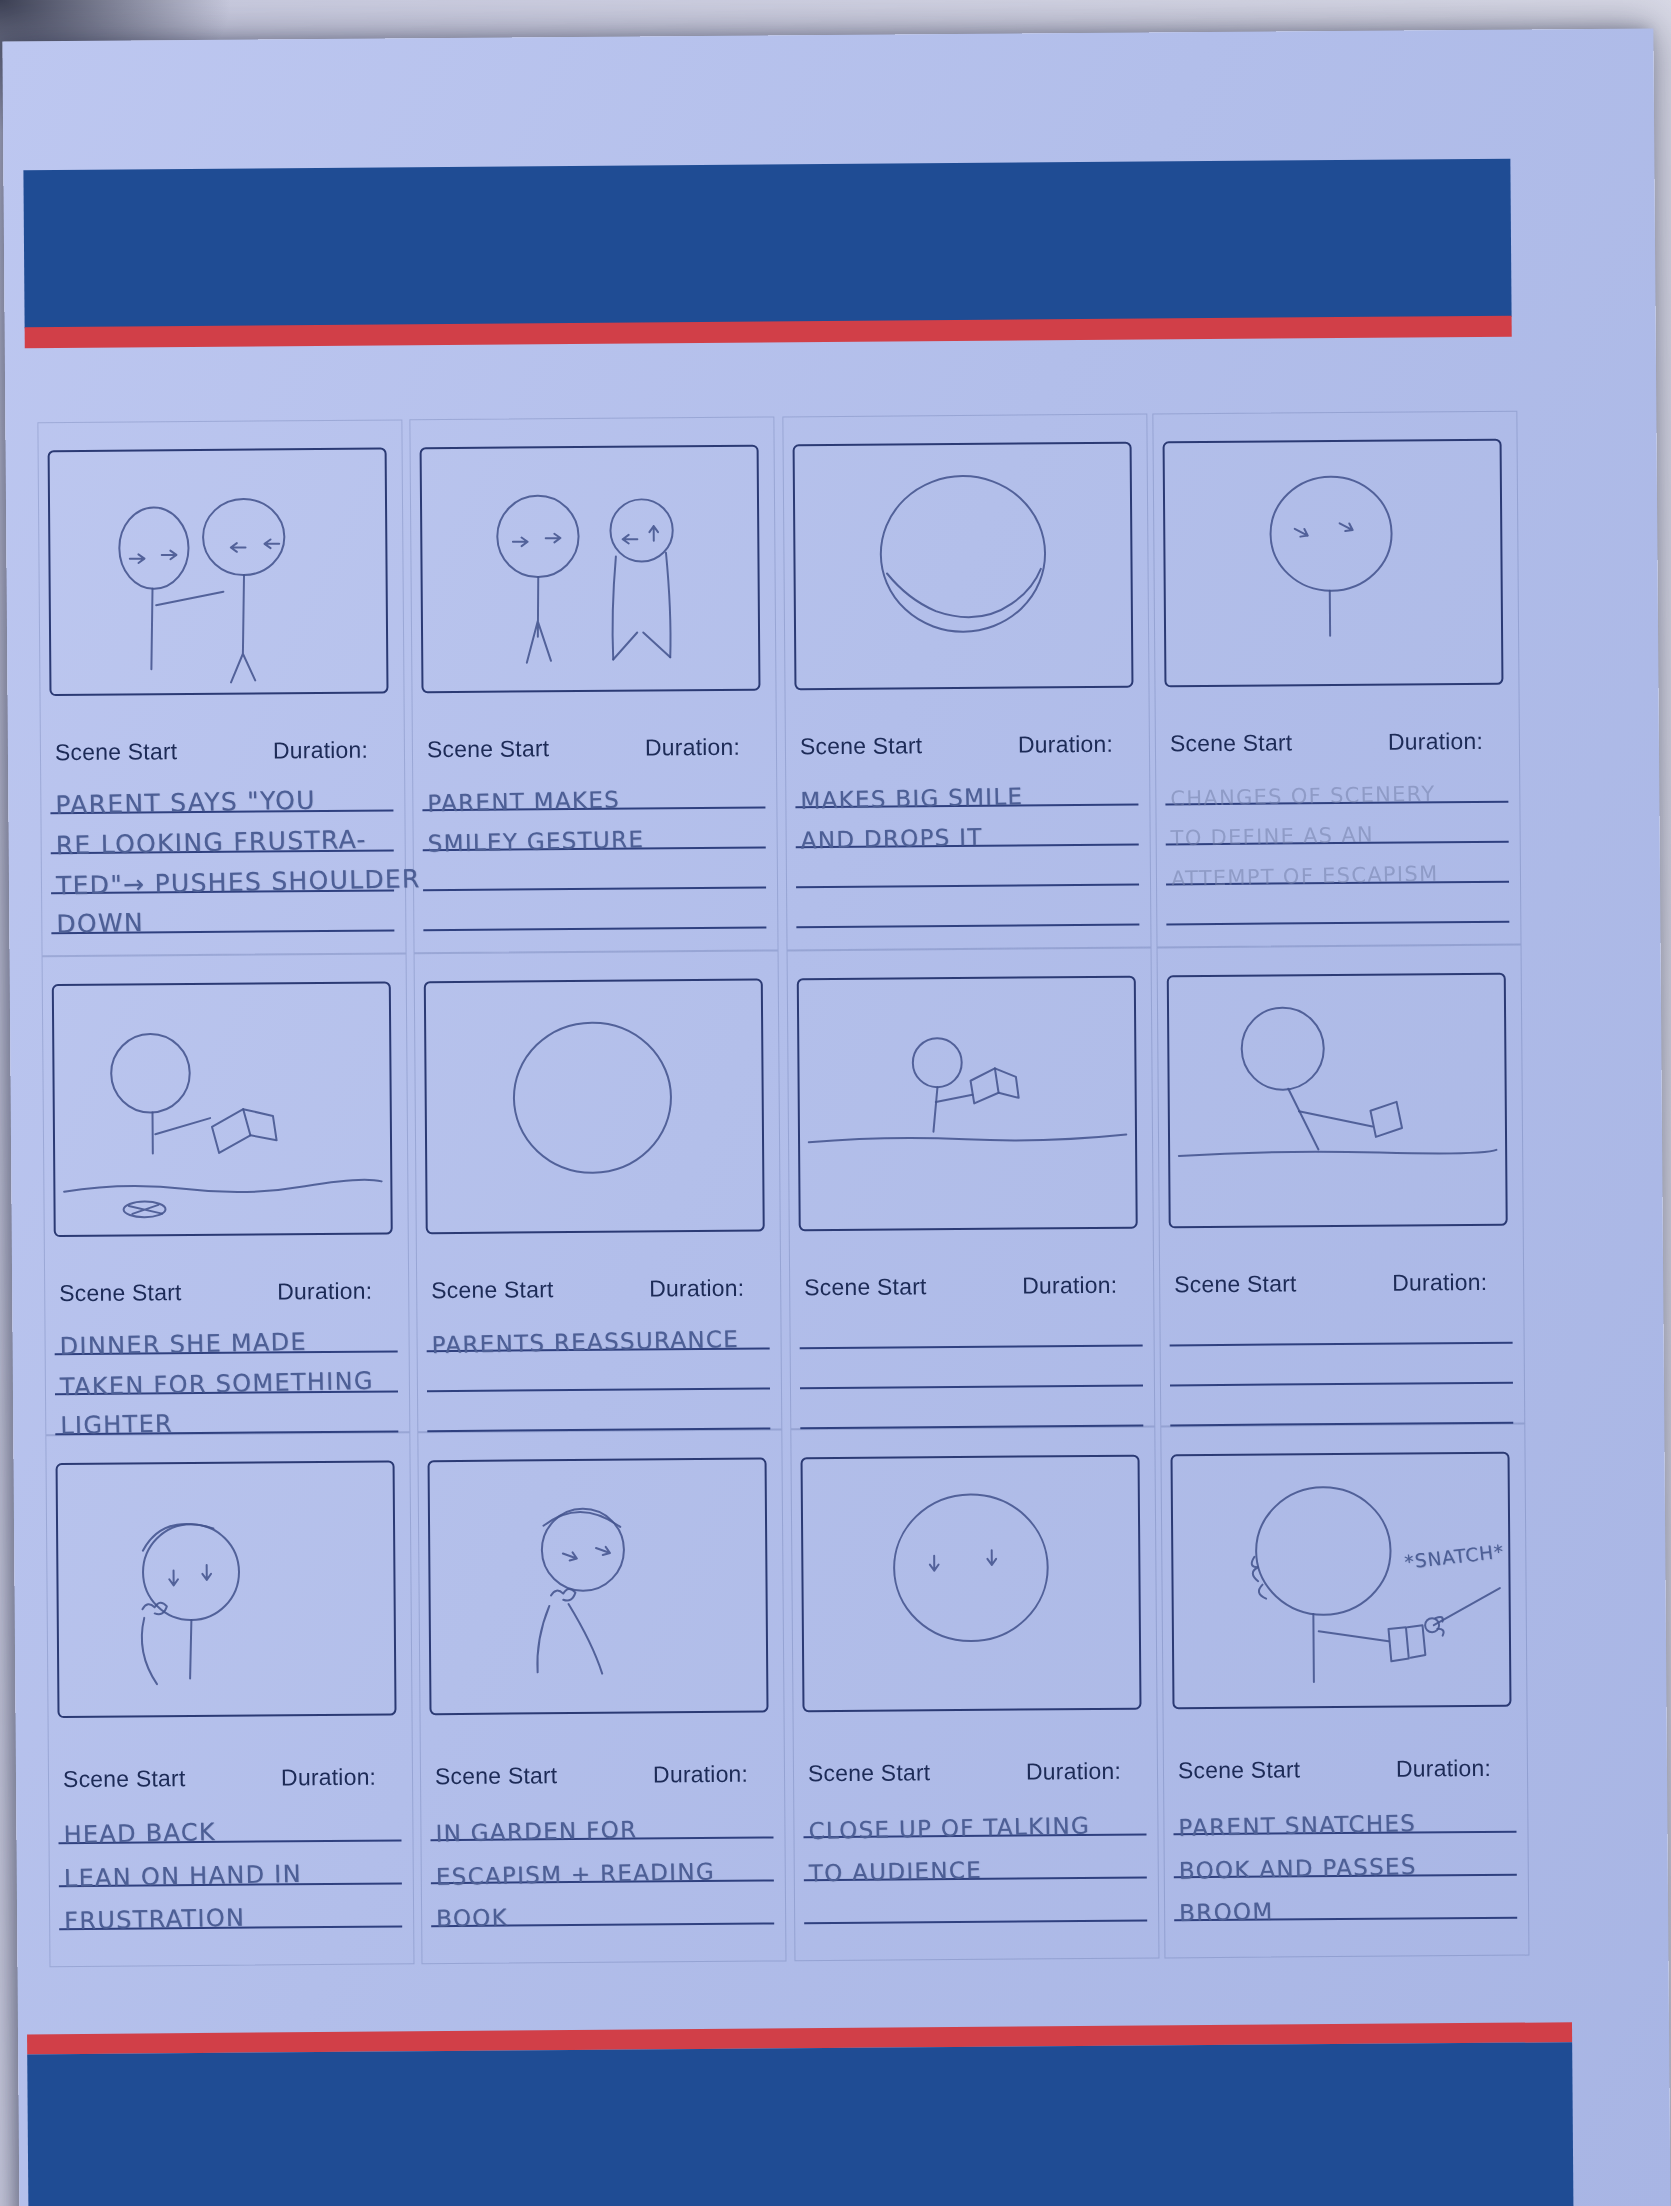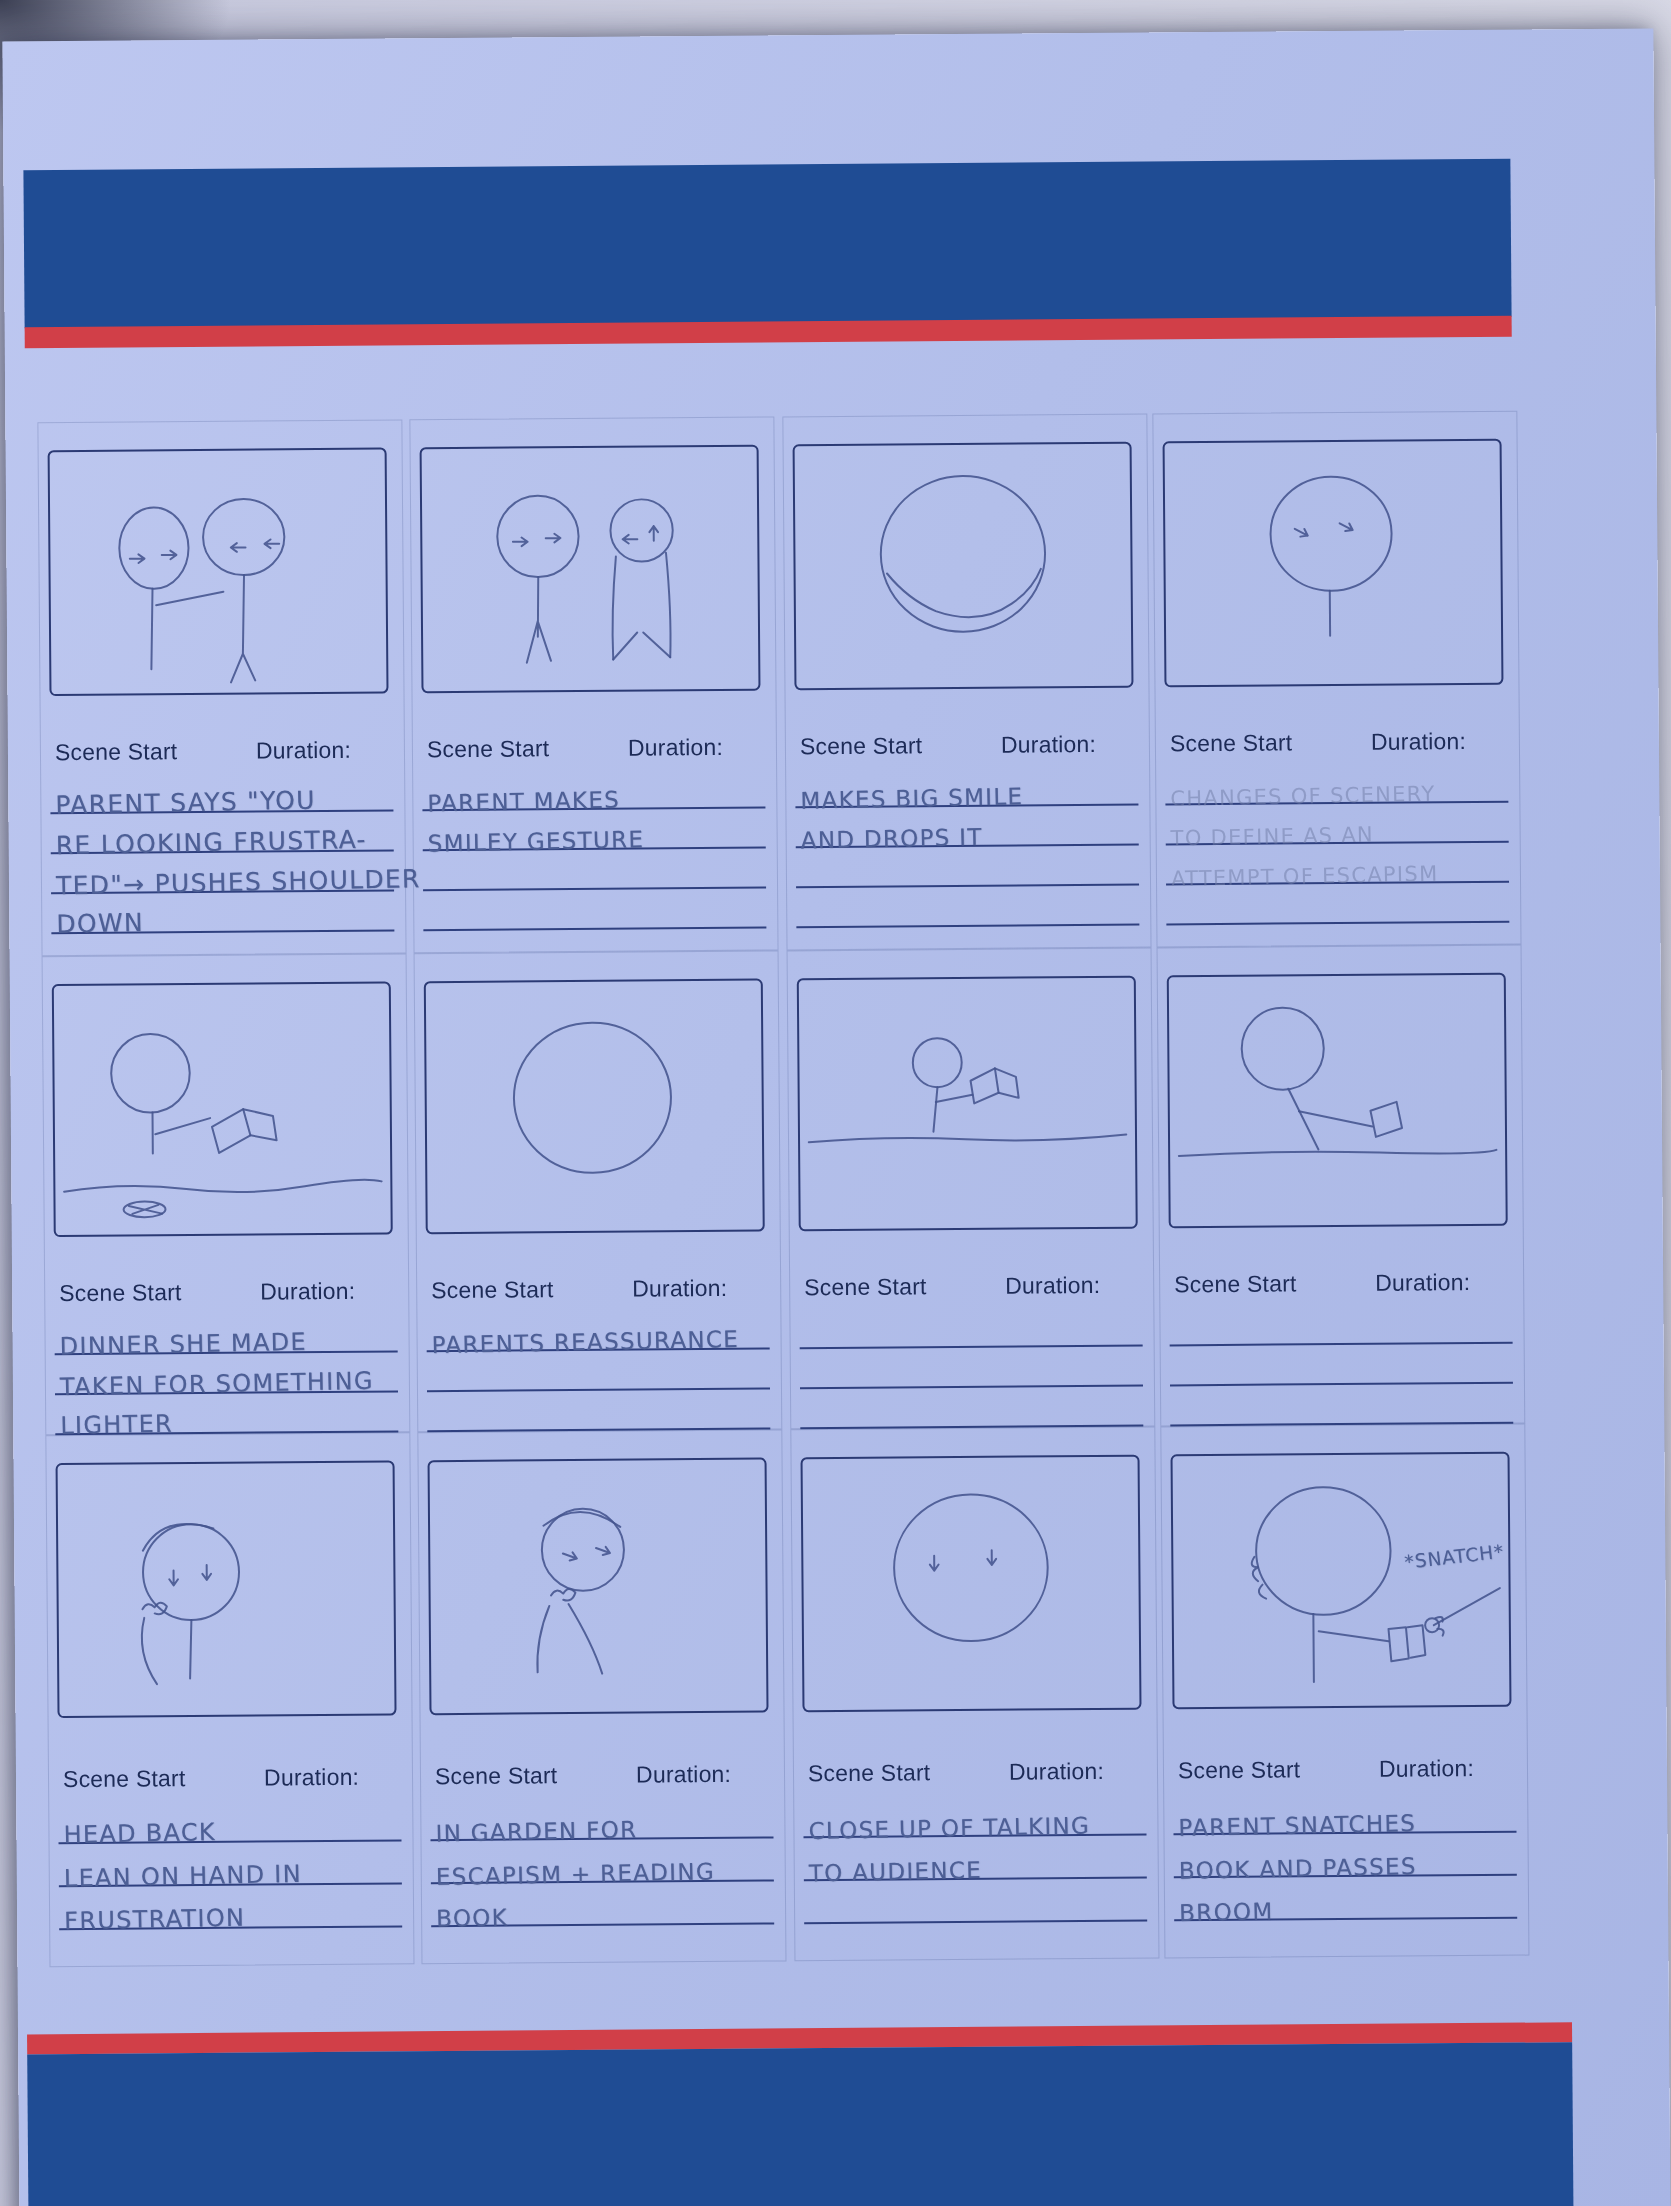--- a/index.html
+++ b/index.html
@@ -24,21 +24,21 @@
   .frame{position:relative;margin:26.6px 0 0 8.9px;width:339px;border:2.7px solid #2b3a74;
     border-radius:6.2px;box-sizing:border-box;background:rgba(255,255,255,0.02);}
   .r1 .frame{height:246px}.r2 .frame{height:253px}.r3 .frame{height:255px}
   .sk{width:100%;height:100%;display:block}
   .sk path,.sk circle,.sk ellipse,.sk line,.sk use{stroke:#44548e;stroke-width:2.3;fill:none;
     stroke-linecap:round;stroke-linejoin:round;opacity:.88}
 
   .labels{position:relative;height:23px;margin-top:43px;}
   .r3 .labels{margin-top:48px}
   .lab{position:absolute;font-size:23px;color:#1d2b57;letter-spacing:0.2px;}
-  .lab.s{left:14px}.lab.d{left:215px}
+  .lab.s{left:14px}.lab.d{left:232px}
 
   .lines{margin:12.4px 10.6px 0 8.9px;}
   .nl{height:38px;border-bottom:2.1px solid #2f407f;position:relative;}
   .r3 .nl{height:41px}
   .hw{position:absolute;left:5.3px;bottom:-6.2px;white-space:nowrap;
     font-family:"DejaVu Sans", sans-serif;font-size:23px;color:#4d5f96;
     letter-spacing:1.3px;transform:rotate(-0.7deg);
     text-shadow:0.4px 0.4px 0.8px rgba(80,95,140,.55);}
   .p1 .hw{font-size:25px}
   .p4 .hw{color:rgba(116,130,172,.55);text-shadow:none;font-size:21px}

